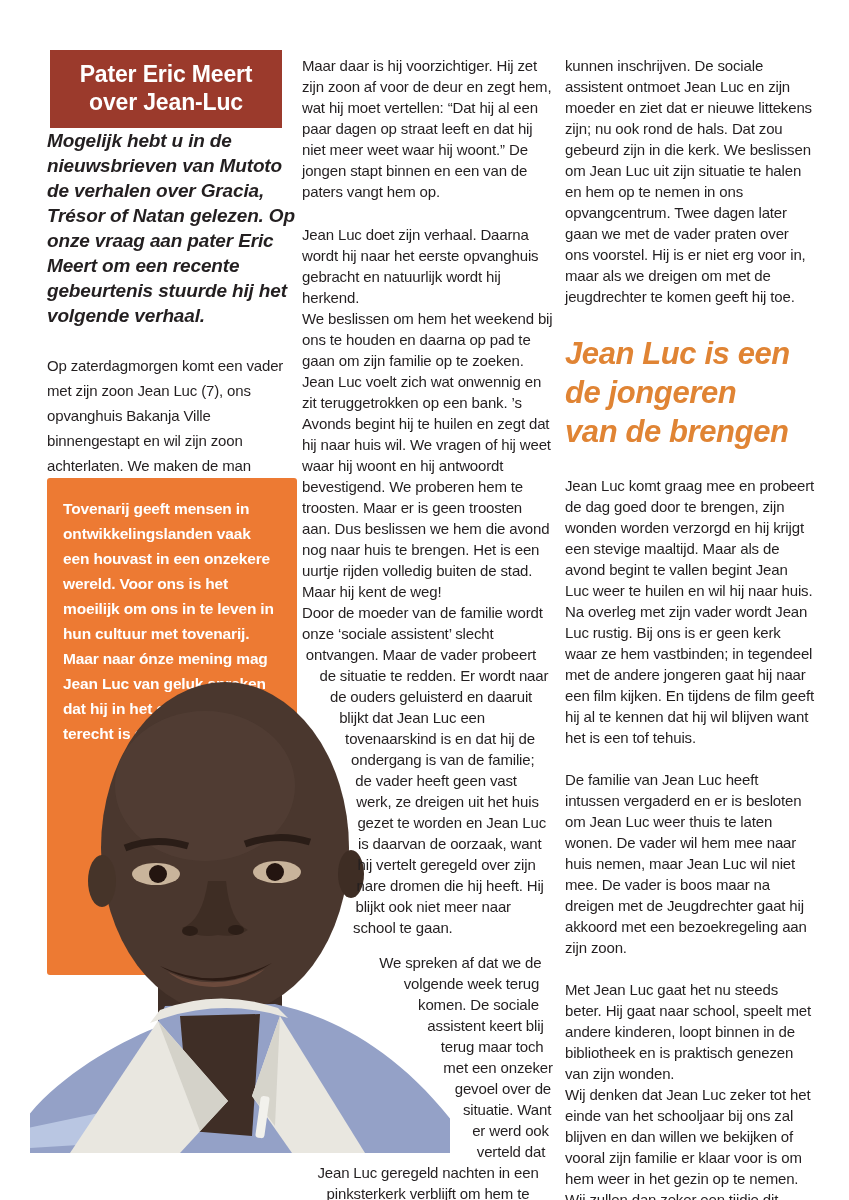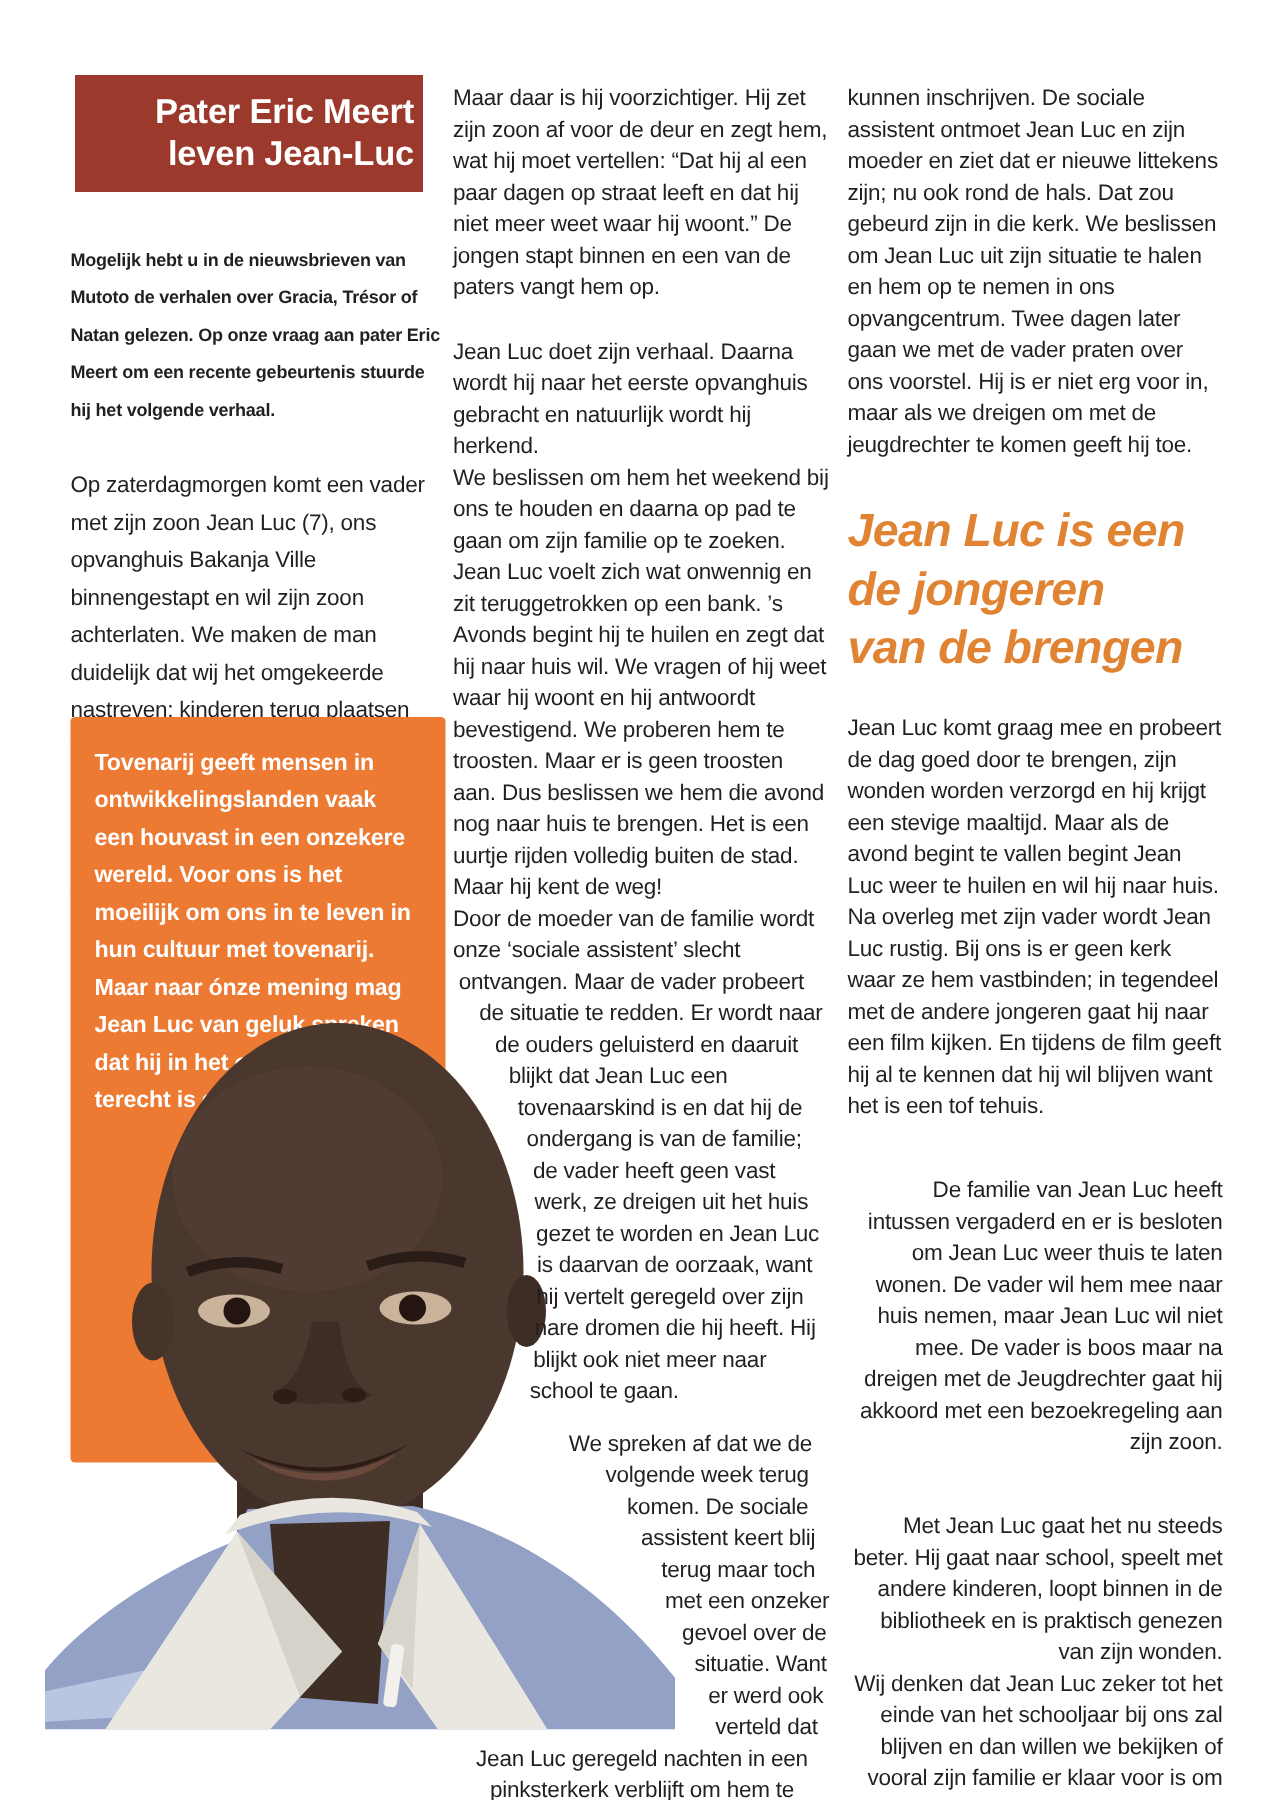--- a/index.html
+++ b/index.html
@@ -15,30 +15,30 @@
     letter-spacing:-0.15px;
   }
   
   .col-left{position:absolute;left:47px;top:50px;width:250px;}
   .title-box{
     background:#9b3a2c;
     color:#ffffff;
     width:232px;
     margin-left:3px;
     padding:10px 6px 12px 6px;
-    text-align:right;
+    text-align:center;
     font-size:23px;
     line-height:28px;
     font-weight:bold;
   }
   .intro{
-    margin-top:33px;
-    font-size:12px;
+    font-size:19px;
     line-height:25px;
     font-weight:bold;
+    font-style:italic;
   }
   .lpara{
     margin-top:25px;
     font-size:15px;
     line-height:25px;
   }
   .callout-box{
     position:absolute;left:47px;top:478px;
     width:250px;height:497px;
     background:#ed7a33;
@@ -75,31 +75,31 @@
   .orange-heading{
     margin:27px 0 24px 0;
     width:225px;
     color:#e08434;
     font-size:31px;
     line-height:39px;
     font-weight:bold;
     font-style:italic;
     letter-spacing:-0.4px;
   }
-  .rpara{margin-top:35px;text-align:right;}
+  .rpara{margin-top:21px;}
 </style>
 </head>
 <body>
 
 <div class="page">
 
   <div class="col-left">
     <div class="title-box">
       <div>Pater Eric Meert</div>
-      <div>leven Jean-Luc</div>
+      <div>over Jean-Luc</div>
     </div>
     <div class="intro">Mogelijk hebt u in de nieuwsbrieven van Mutoto de verhalen over Gracia, Trésor of Natan gelezen. Op onze vraag aan pater Eric Meert om een recente gebeurtenis stuurde hij het volgende verhaal.</div>
     <div class="lpara">Op zaterdagmorgen komt een vader met zijn zoon Jean Luc (7), ons opvanghuis Bakanja Ville binnengestapt en wil zijn zoon achterlaten. We maken de man duidelijk dat wij het omgekeerde nastreven; kinderen terug plaatsen thuis bij hun familie.</div>
     <div class="lpara">Zonder ons medeweten gaat hij met zijn zoon naar Bakanja Centre, ons tweede opvanghuis.</div>
   </div>
 
   <div class="callout-box">
     <div>Tovenarij geeft mensen in ontwikkelingslanden vaak een houvast in een onzekere wereld. Voor ons is het moeilijk om ons in te leven in hun cultuur met tovenarij. Maar naar ónze mening mag Jean Luc van geluk spreken dat hij in het opvanghuis terecht is gekomen.</div>
   </div>
 

